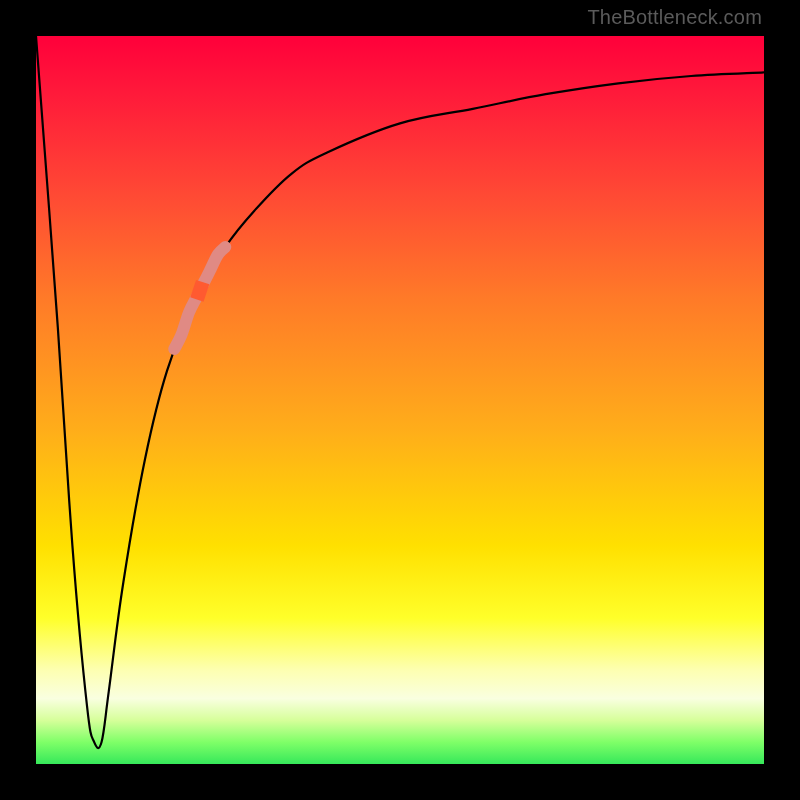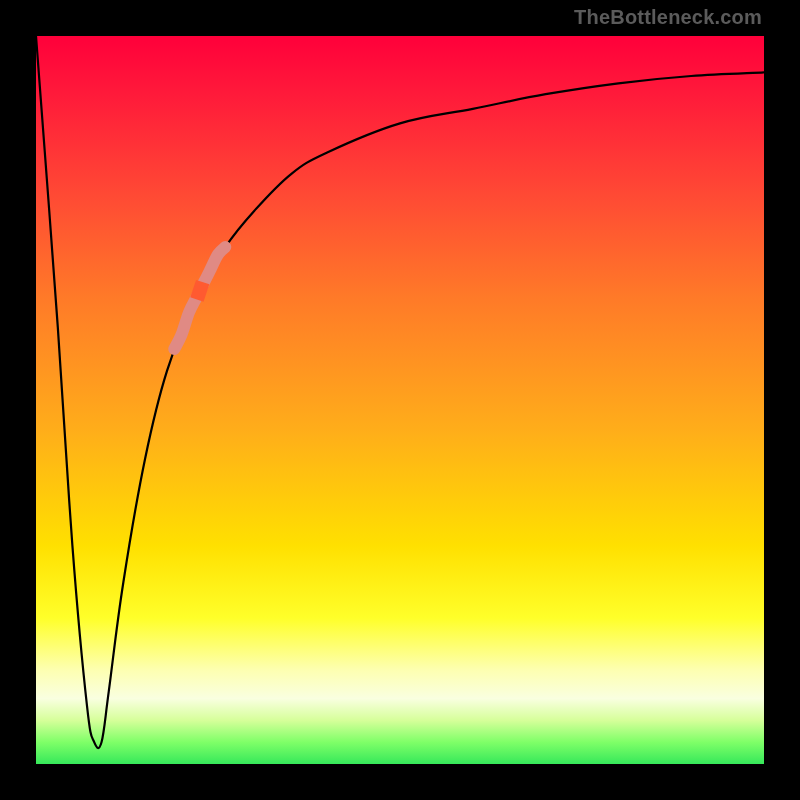--- a/index.html
+++ b/index.html
@@ -39,21 +39,21 @@
       #7fff68 97%,
       #36e85a 100%
     );
   }
   .watermark {
     position: absolute;
     top: 6px;
     right: 38px;
     color: #5b5b5b;
     font-size: 20px;
-    font-weight: 700;
+    font-weight: 400;
     letter-spacing: 0.2px;
     user-select: none;
   }
   svg.curve {
     position: absolute;
     left: 0;
     top: 0;
     width: 728px;
     height: 728px;
     overflow: visible;

